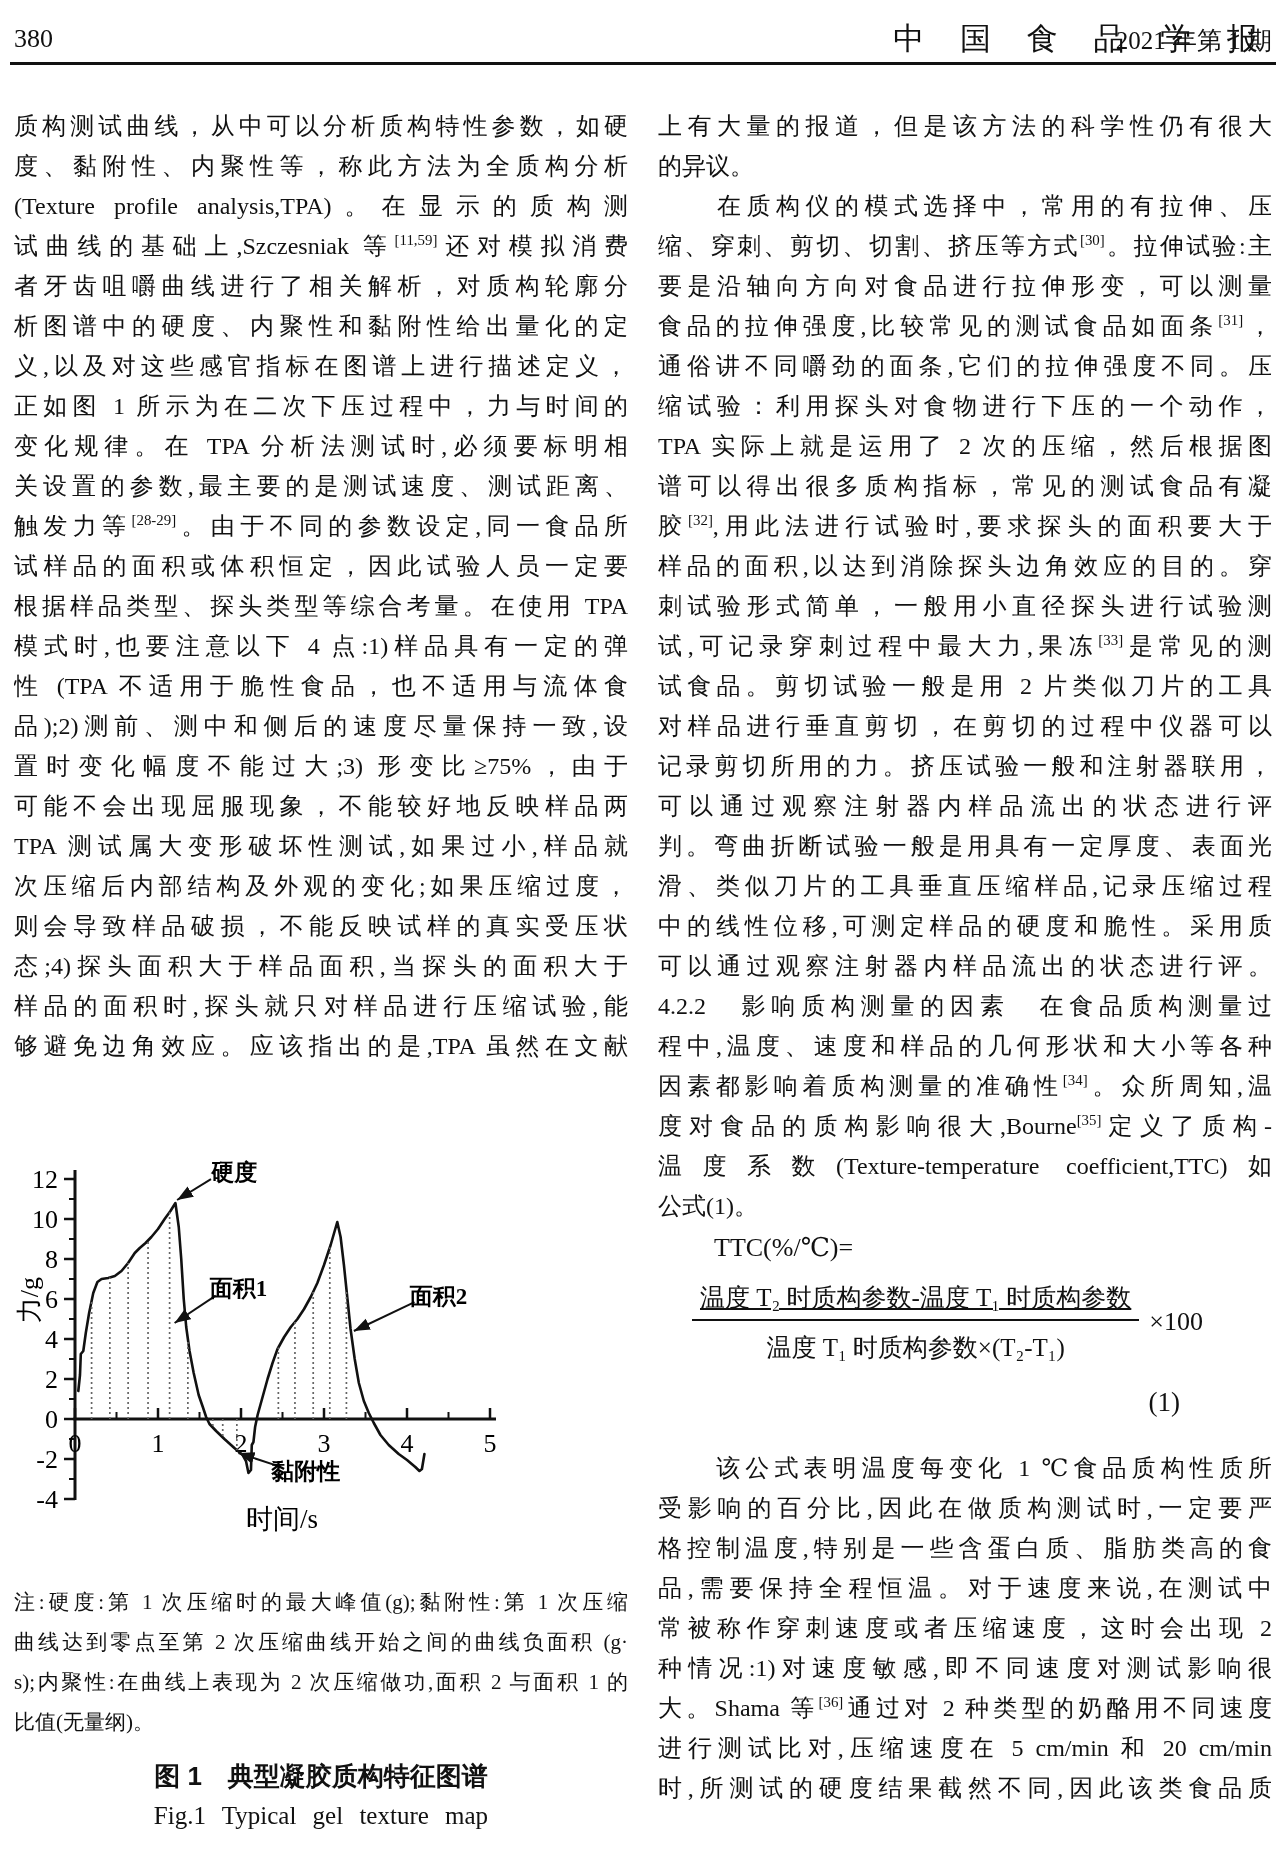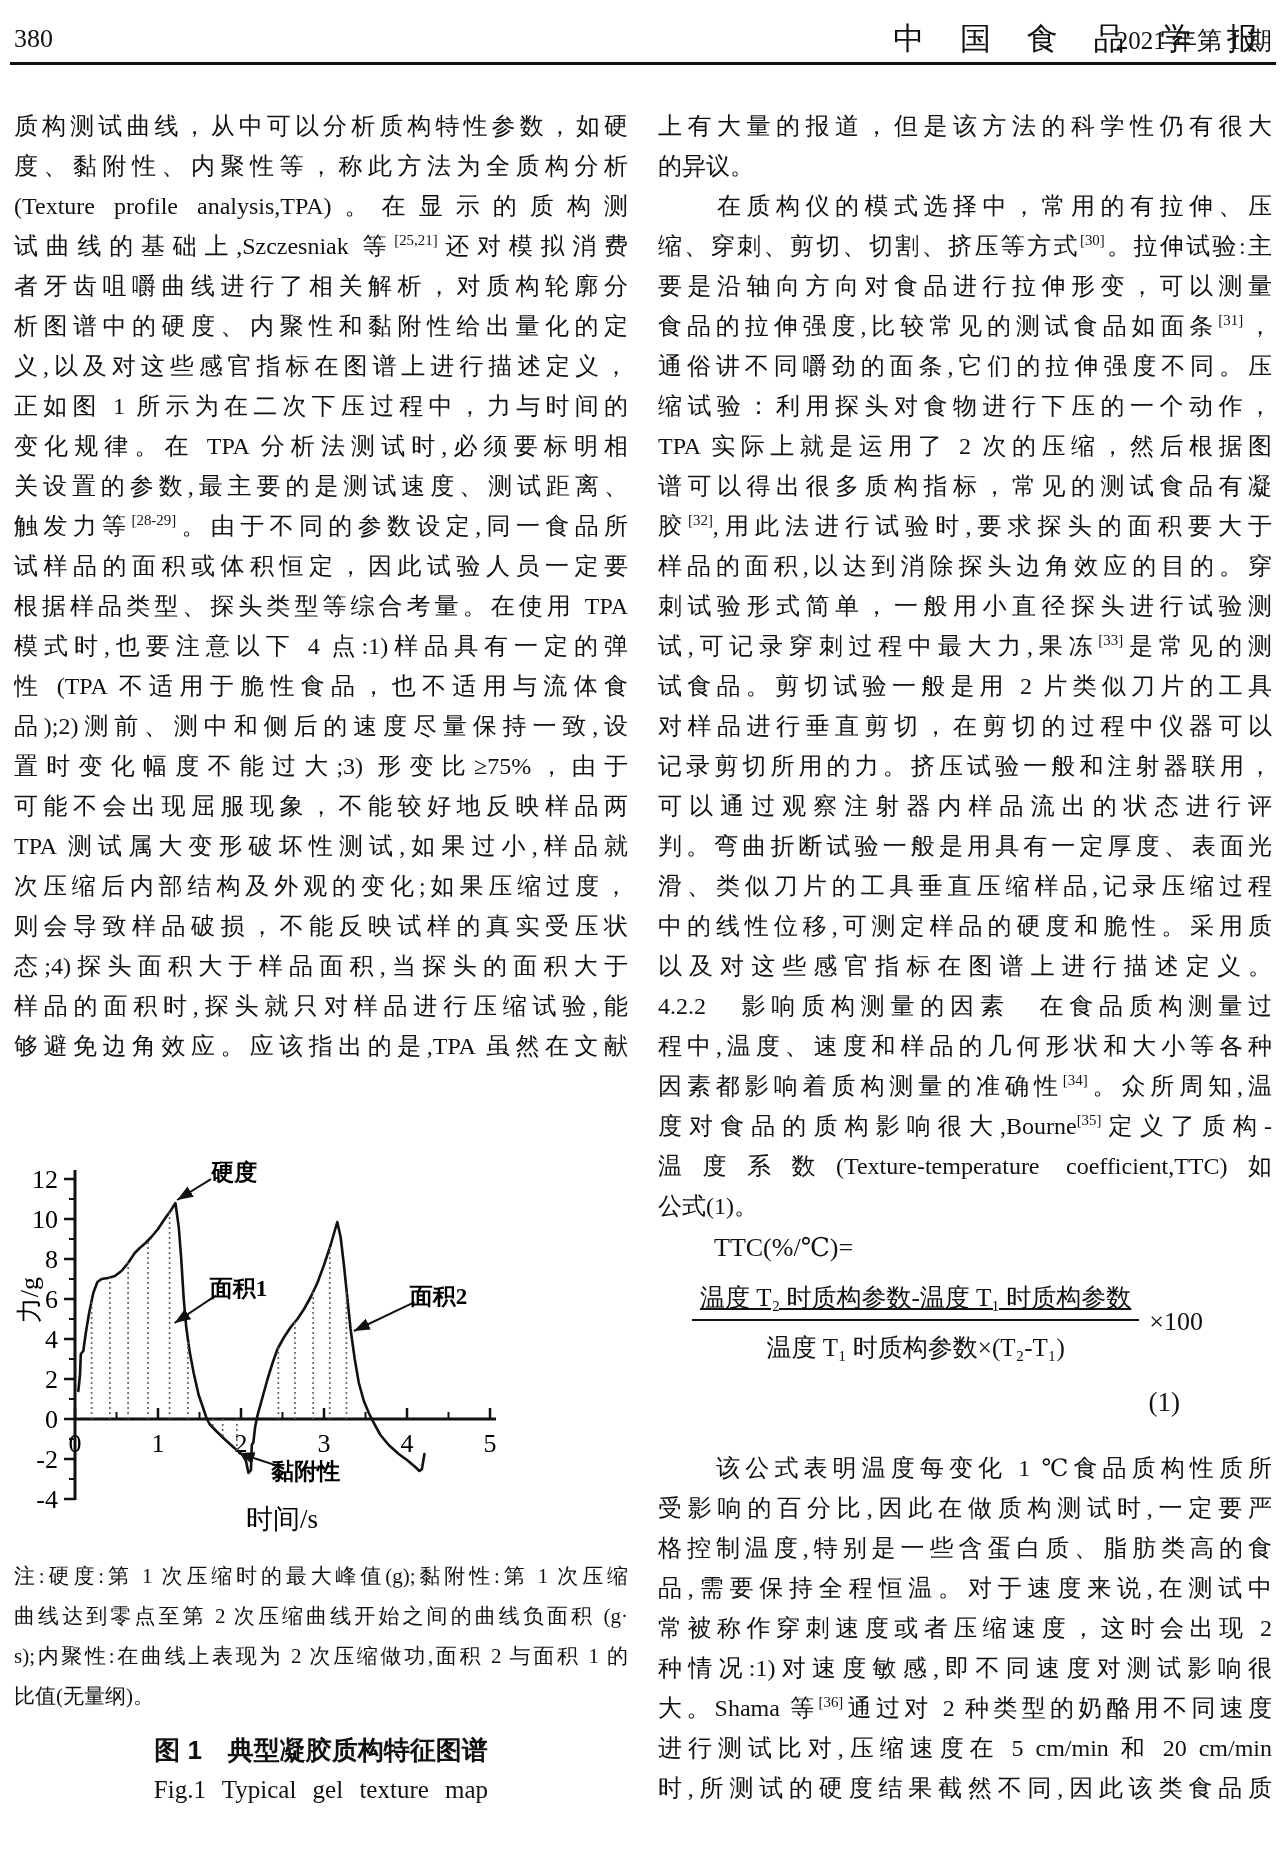--- a/index.html
+++ b/index.html
@@ -16,21 +16,21 @@
   #colL{left:14px;}
   #colR{left:658px;}
   .line{font-size:24px;line-height:40px;height:40px;text-align:justify;text-align-last:justify;overflow:hidden;}
   .noj{text-align-last:left;}
   sup{font-size:0.62em;line-height:0;}
   
   #figwrap{position:relative;width:614px;height:442px;margin-top:48px;}
   #chart-svg{position:absolute;left:0;top:0;}
   #chart-svg text{font-family:"Liberation Serif","DejaVu Serif",serif;}
   
-  .note{margin-top:0;}
+  .note{margin-top:26px;}
   .note .line{font-size:21px;}
   .capcn{margin-top:14px;text-align:center;font-size:26px;font-weight:bold;
          font-family:"Liberation Sans","DejaVu Sans",sans-serif;height:40px;line-height:40px;}
   .capen{text-align:center;font-size:25px;height:40px;line-height:40px;word-spacing:10px;}
   
   #formula{height:222px;}
   .f-lhs{font-size:26px;line-height:44px;padding-left:56px;}
   .f-row{display:flex;align-items:center;padding-left:34px;height:104px;}
   .frac{display:inline-block;text-align:center;font-size:25px;}
   .frac .num{padding:0 8px 5px 8px;border-bottom:2px solid #111;text-decoration:underline;}
@@ -48,21 +48,21 @@
     <span class="jtitle">中 国 食 品 学 报</span>
     <span class="issue">2021 年第 1 期</span>
   </div>
   <div id="rule"></div>
 
   <div id="colL" class="col">
     <div>
         <div class="line">质构测试曲线，从中可以分析质构特性参数，如硬</div>
         <div class="line">度、黏附性、内聚性等，称此方法为全质构分析</div>
         <div class="line">(Texture profile analysis,TPA)。在显示的质构测</div>
-        <div class="line">试曲线的基础上,Szczesniak 等<sup>[25,21]</sup>还对模拟消费</div>
+        <div class="line">试曲线的基础上,Szczesniak 等<sup>[11,59]</sup>还对模拟消费</div>
         <div class="line">者牙齿咀嚼曲线进行了相关解析，对质构轮廓分</div>
         <div class="line">析图谱中的硬度、内聚性和黏附性给出量化的定</div>
         <div class="line">义,以及对这些感官指标在图谱上进行描述定义，</div>
         <div class="line">正如图 1 所示为在二次下压过程中，力与时间的</div>
         <div class="line">变化规律。在 TPA 分析法测试时,必须要标明相</div>
         <div class="line">关设置的参数,最主要的是测试速度、测试距离、</div>
         <div class="line">触发力等<sup>[28-29]</sup>。由于不同的参数设定,同一食品所</div>
         <div class="line">试样品的面积或体积恒定，因此试验人员一定要</div>
         <div class="line">根据样品类型、探头类型等综合考量。在使用 TPA</div>
         <div class="line">模式时,也要注意以下 4 点:1)样品具有一定的弹</div>
@@ -185,21 +185,21 @@
         <div class="line">样品的面积,以达到消除探头边角效应的目的。穿</div>
         <div class="line">刺试验形式简单，一般用小直径探头进行试验测</div>
         <div class="line">试,可记录穿刺过程中最大力,果冻<sup>[33]</sup>是常见的测</div>
         <div class="line">试食品。剪切试验一般是用 2 片类似刀片的工具</div>
         <div class="line">对样品进行垂直剪切，在剪切的过程中仪器可以</div>
         <div class="line">记录剪切所用的力。挤压试验一般和注射器联用，</div>
         <div class="line">可以通过观察注射器内样品流出的状态进行评</div>
         <div class="line">判。弯曲折断试验一般是用具有一定厚度、表面光</div>
         <div class="line">滑、类似刀片的工具垂直压缩样品,记录压缩过程</div>
         <div class="line">中的线性位移,可测定样品的硬度和脆性。采用质</div>
-        <div class="line">以及对这些感官指标在图谱上进行描述定义。</div>
+        <div class="line">可以通过观察注射器内样品流出的状态进行评。</div>
         <div class="line">4.2.2　影响质构测量的因素　在食品质构测量过</div>
         <div class="line">程中,温度、速度和样品的几何形状和大小等各种</div>
         <div class="line">因素都影响着质构测量的准确性<sup>[34]</sup>。众所周知,温</div>
         <div class="line">度对食品的质构影响很大,Bourne<sup>[35]</sup>定义了质构-</div>
         <div class="line">温度系数(Texture-temperature coefficient,TTC)如</div>
         <div class="line noj">公式(1)。</div>
       </div>
 
     <div id="formula">
       <div class="f-lhs">TTC(%/℃)=</div>

